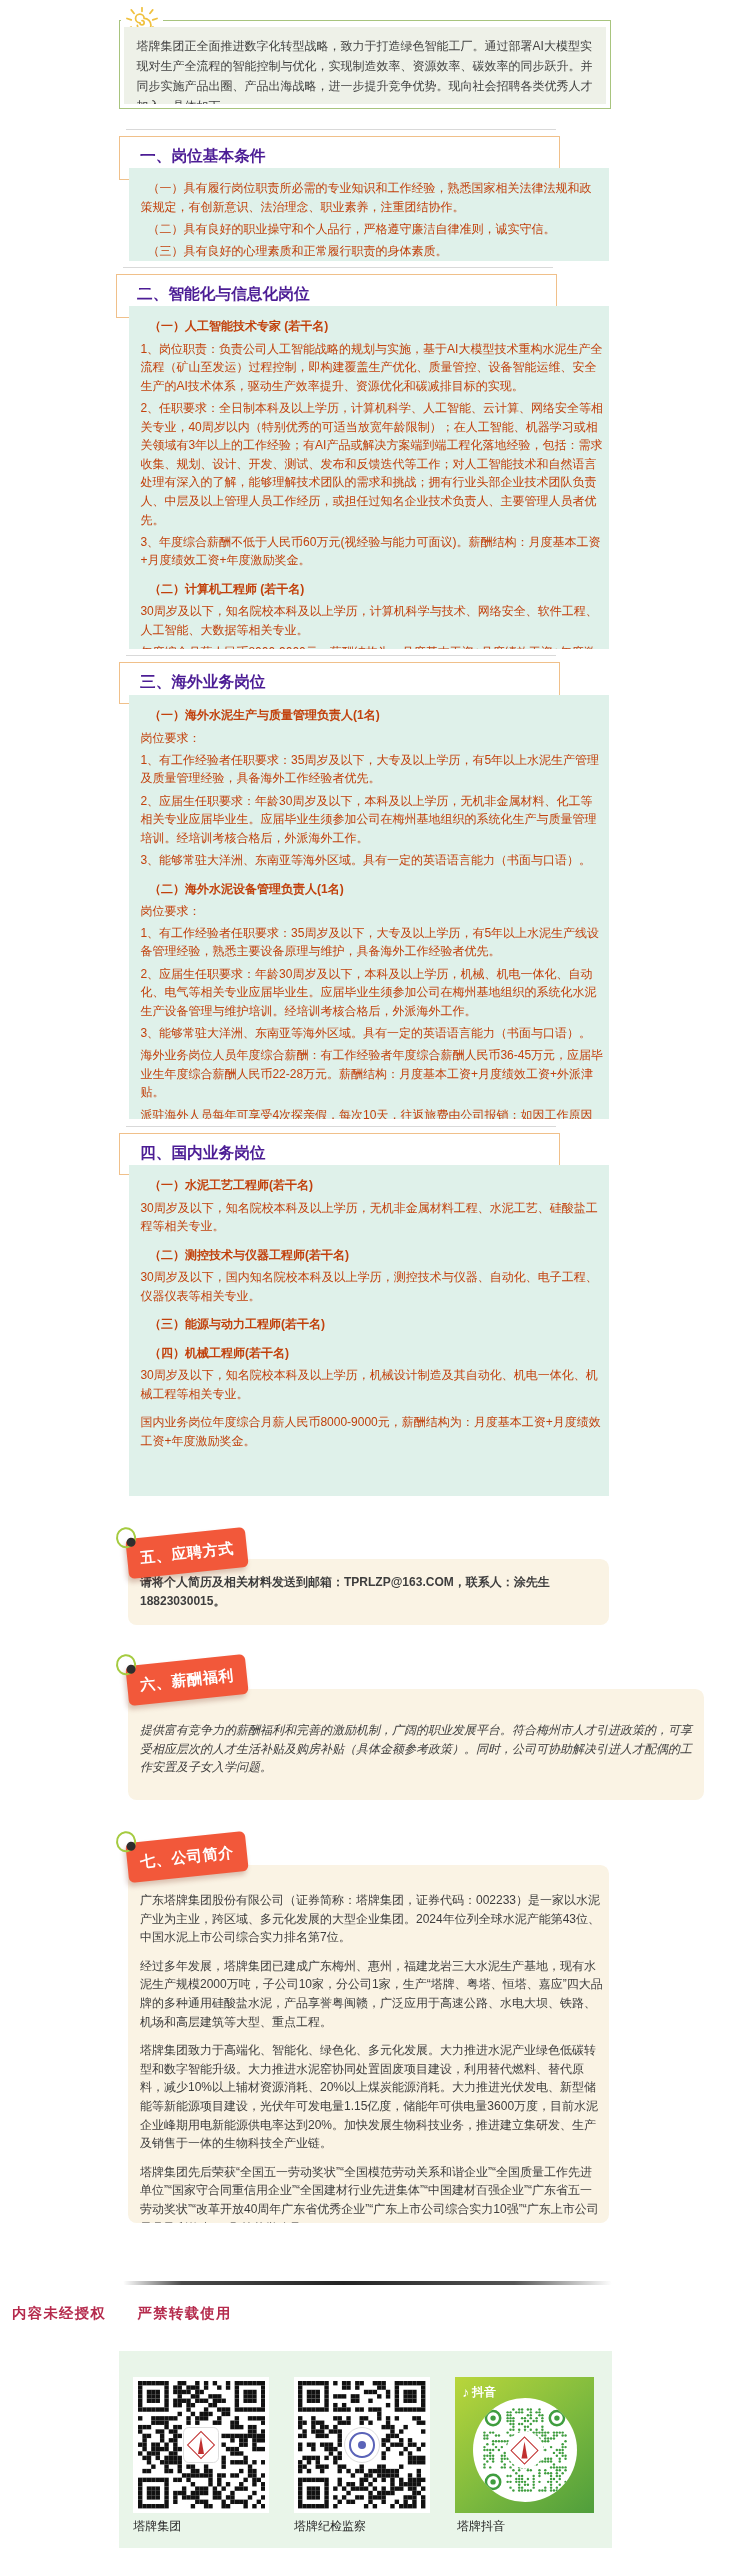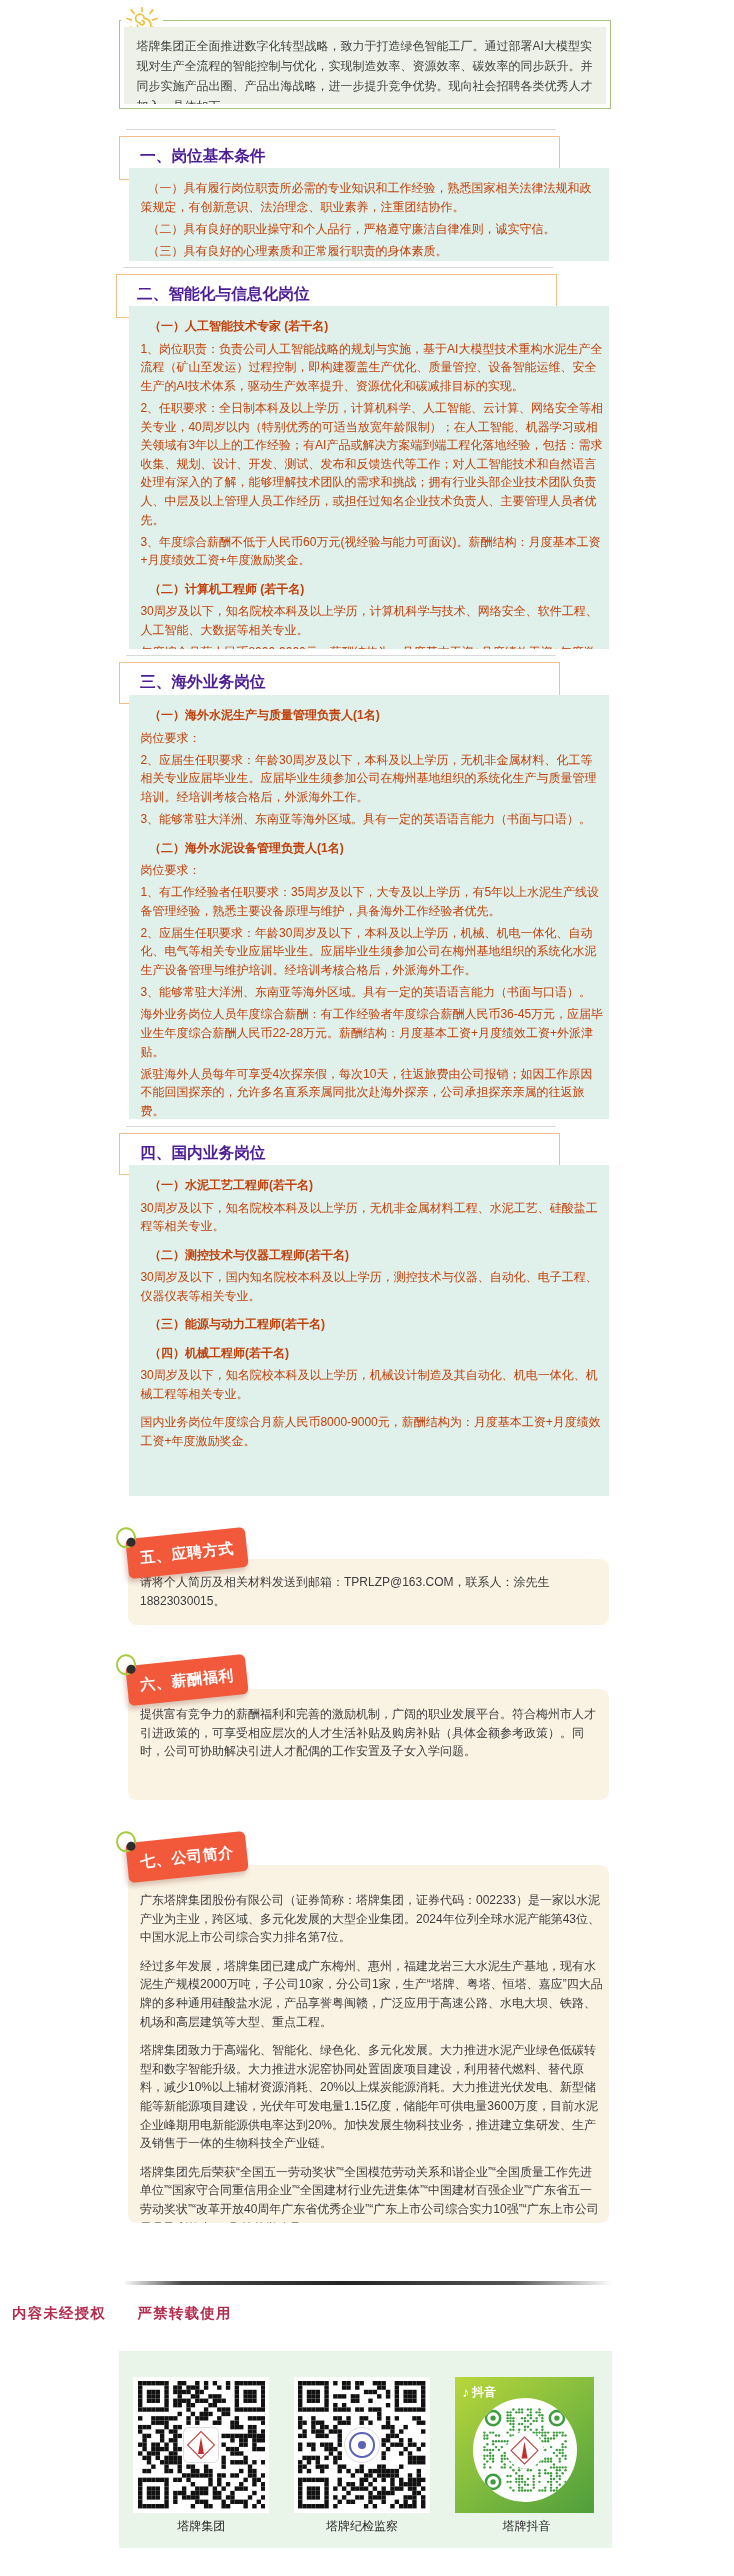--- a/index.html
+++ b/index.html
@@ -25,34 +25,34 @@
 
   
   .tag{width:120px;height:40px;background:#f2583a;border-radius:5.7px;transform:rotate(-6deg);z-index:4;
        display:flex;align-items:center;justify-content:center;box-shadow:-2.1px 3.6px 5px rgba(120,40,20,.25);}
   .tag h2{margin:0;color:#fff;font-size:15px;font-weight:bold;letter-spacing:0.7px;}
   .ring{position:absolute;left:-9.3px;top:-12px;width:16.5px;height:16.5px;border:2.9px solid #a5cb40;border-radius:50%;background:transparent;}
   .pin{position:absolute;left:0.7px;top:-1.4px;width:9.3px;height:9.3px;background:#2e2e2e;border-radius:50%;}
   .cream{background:#faf3e4;border-radius:8.6px;box-sizing:border-box;padding:26px 5.7px 14.3px 12px;
          font-size:12px;line-height:18.6px;color:#3d3d3d;overflow:hidden;z-index:2;}
   .cream p{margin:0 0 10px 0;}
-  .cream.center{display:flex;align-items:center;padding-top:0;padding-bottom:0;}
+  .cream.center{display:flex;align-items:center;padding-top:0;padding-bottom:0;font-weight:bold;}
   .cream.center p{margin:0;}
 
   
   .divider{top:2281px;left:123px;width:489px;height:3.6px;border-radius:2.1px;
            background:linear-gradient(90deg,rgba(40,40,40,0) 0%,#4a4a4a 12%,#242424 45%,#555 80%,rgba(60,60,60,0) 100%);}
   .notice{top:2304px;left:0;width:734px;text-align:left;font-size:14.3px;font-weight:bold;color:#b52b4d;letter-spacing:1.4px;margin-left:12px;}
 
   
   .footer{top:2351px;left:119px;width:493px;height:197px;background:#e9f5e9;}
   .qr-tile{position:absolute;top:26px;width:136px;height:136px;background:#fff;}
   .qr-pattern{position:absolute;inset:4.3px;}
   .qr-pattern svg{display:block;width:100%;height:100%;}
-  .qr-label{position:absolute;top:167px;width:136px;text-align:center;font-size:12px;color:#262626;}
+  .qr-label{position:absolute;top:167px;width:136px;text-align:left;font-size:12px;color:#262626;}
   .qlogo{position:absolute;left:50%;top:50%;transform:translate(-50%,-50%);width:34px;height:34px;background:#fff;
          border-radius:5.7px;border:0.7px solid #ddd;display:flex;align-items:center;justify-content:center;}
   .diamond{position:absolute;width:20px;height:20px;border:1.4px solid #c03030;transform:rotate(45deg);box-sizing:border-box;}
   .spire{position:absolute;width:0;height:0;border-left:3.6px solid transparent;border-right:3.6px solid transparent;border-bottom:17px solid #c03030;}
   .blue-ring{width:21.5px;height:21.5px;border:2.1px solid #5a63b8;border-radius:50%;display:flex;align-items:center;justify-content:center;}
   .blue-core{width:8.6px;height:8.6px;background:#5a63b8;border-radius:50%;}
   .dy-card{position:absolute;top:26px;width:139px;height:136px;background:linear-gradient(140deg,#b9d63b 0%,#7cb93e 55%,#4f9e3c 100%);}
   .dy-brand{position:absolute;left:7.2px;top:7.2px;color:#fff;font-size:12px;font-weight:bold;display:flex;align-items:center;gap:2.9px;}
   .dy-note{font-size:13.6px;}
   .dy-circle{position:absolute;left:50%;top:54%;transform:translate(-50%,-50%);width:104px;height:104px;background:#fff;border-radius:50%;overflow:hidden;}
@@ -105,20 +105,21 @@
     <p>30周岁及以下，知名院校本科及以上学历，计算机科学与技术、网络安全、软件工程、人工智能、大数据等相关专业。</p>
     <p>年度综合月薪人民币8000-9000元，薪酬结构为：月度基本工资+月度绩效工资+年度激励奖金。</p>
   </div>
 
   <div class="abs frame" style="top:662px;left:119px;width:441px;height:42px;">
     <h2 class="sec-title">三、海外业务岗位</h2>
   </div>
   <div class="abs mint" style="top:695px;left:129px;width:480px;height:424px;">
     <p class="rh first">（一）海外水泥生产与质量管理负责人(1名)</p>
     <p>岗位要求：</p>
+    <p>1、有工作经验者任职要求：35周岁及以下，大专及以上学历，有5年以上水泥生产管理及质量管理经验，具备海外工作经验者优先。</p>
     <p>2、应届生任职要求：年龄30周岁及以下，本科及以上学历，无机非金属材料、化工等相关专业应届毕业生。应届毕业生须参加公司在梅州基地组织的系统化生产与质量管理培训。经培训考核合格后，外派海外工作。</p>
     <p>3、能够常驻大洋洲、东南亚等海外区域。具有一定的英语语言能力（书面与口语）。</p>
     <p class="rh">（二）海外水泥设备管理负责人(1名)</p>
     <p>岗位要求：</p>
     <p>1、有工作经验者任职要求：35周岁及以下，大专及以上学历，有5年以上水泥生产线设备管理经验，熟悉主要设备原理与维护，具备海外工作经验者优先。</p>
     <p>2、应届生任职要求：年龄30周岁及以下，本科及以上学历，机械、机电一体化、自动化、电气等相关专业应届毕业生。应届毕业生须参加公司在梅州基地组织的系统化水泥生产设备管理与维护培训。经培训考核合格后，外派海外工作。</p>
     <p>3、能够常驻大洋洲、东南亚等海外区域。具有一定的英语语言能力（书面与口语）。</p>
     <p style="margin-top:2px;">海外业务岗位人员年度综合薪酬：有工作经验者年度综合薪酬人民币36-45万元，应届毕业生年度综合薪酬人民币22-28万元。薪酬结构：月度基本工资+月度绩效工资+外派津贴。</p>
     <p>派驻海外人员每年可享受4次探亲假，每次10天，往返旅费由公司报销；如因工作原因不能回国探亲的，允许多名直系亲属同批次赴海外探亲，公司承担探亲亲属的往返旅费。</p>
   </div>
@@ -144,21 +145,21 @@
   </div>
   <div class="abs cream center" style="top:1559px;left:128px;width:481px;height:66px;">
     <p>请将个人简历及相关材料发送到邮箱：TPRLZP@163.COM，联系人：涂先生18823030015。</p>
   </div>
 
   <div class="abs tag" style="top:1660px;left:127px;">
     <span class="ring"></span>
     <span class="pin"></span>
     <h2>六、薪酬福利</h2>
   </div>
-  <div class="abs cream" style="top:1689px;left:128px;width:481px;height:111px;padding-top:16px;">
+  <div class="abs cream" style="top:1689px;left:128px;width:576px;height:111px;padding-top:32px;font-style:italic;">
     <p>提供富有竞争力的薪酬福利和完善的激励机制，广阔的职业发展平台。符合梅州市人才引进政策的，可享受相应层次的人才生活补贴及购房补贴（具体金额参考政策）。同时，公司可协助解决引进人才配偶的工作安置及子女入学问题。</p>
   </div>
 
   <div class="abs tag" style="top:1837px;left:127px;">
     <span class="ring"></span>
     <span class="pin"></span>
     <h2>七、公司简介</h2>
   </div>
   <div class="abs cream" style="top:1865px;left:128px;width:481px;height:358px;">
     <p>广东塔牌集团股份有限公司（证券简称：塔牌集团，证券代码：002233）是一家以水泥产业为主业，跨区域、多元化发展的大型企业集团。2024年位列全球水泥产能第43位、中国水泥上市公司综合实力排名第7位。</p>

